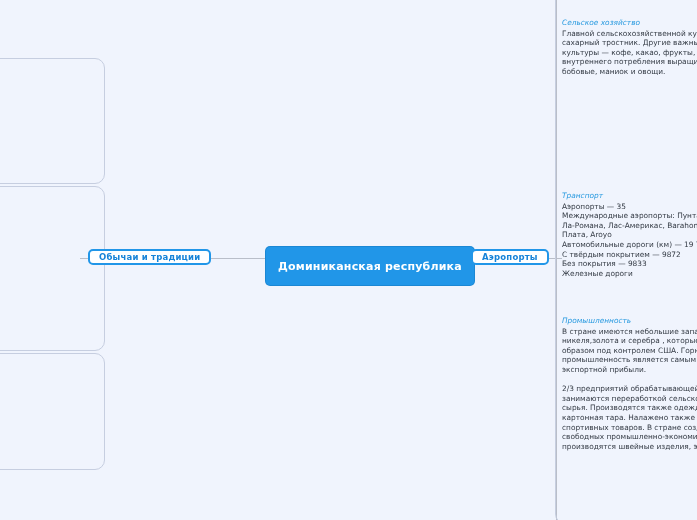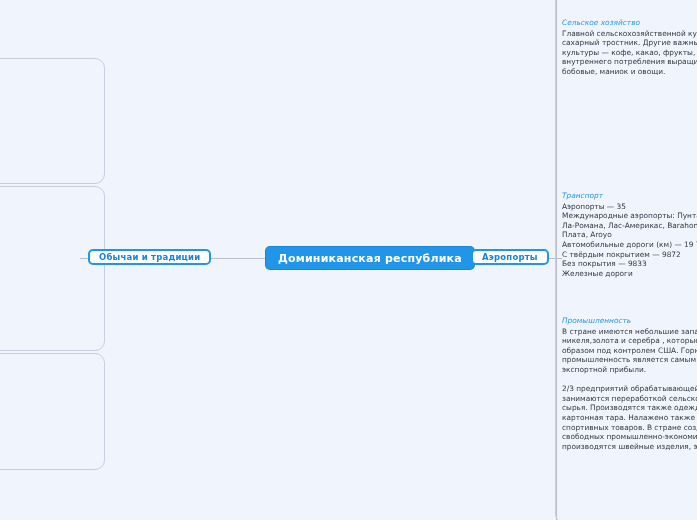--- a/index.html
+++ b/index.html
@@ -37,21 +37,21 @@
     white-space: nowrap;
     font-weight: bold;
     letter-spacing: .2px;
   }
   .node-root {
     background: #2196e8;
     color: #ffffff;
     border-radius: 4px;
     font-size: 11px;
     padding: 0 12px;
-    height: 22px;
+    height: 38px;
     left: 266px;
     top: 247px;
     box-shadow: 0 0 0 1px #1b87d4;
   }
   .node-branch {
     background: #ffffff;
     color: #1683d8;
     border: 2px solid #2196e8;
     border-radius: 5px;
     font-size: 8.5px;

